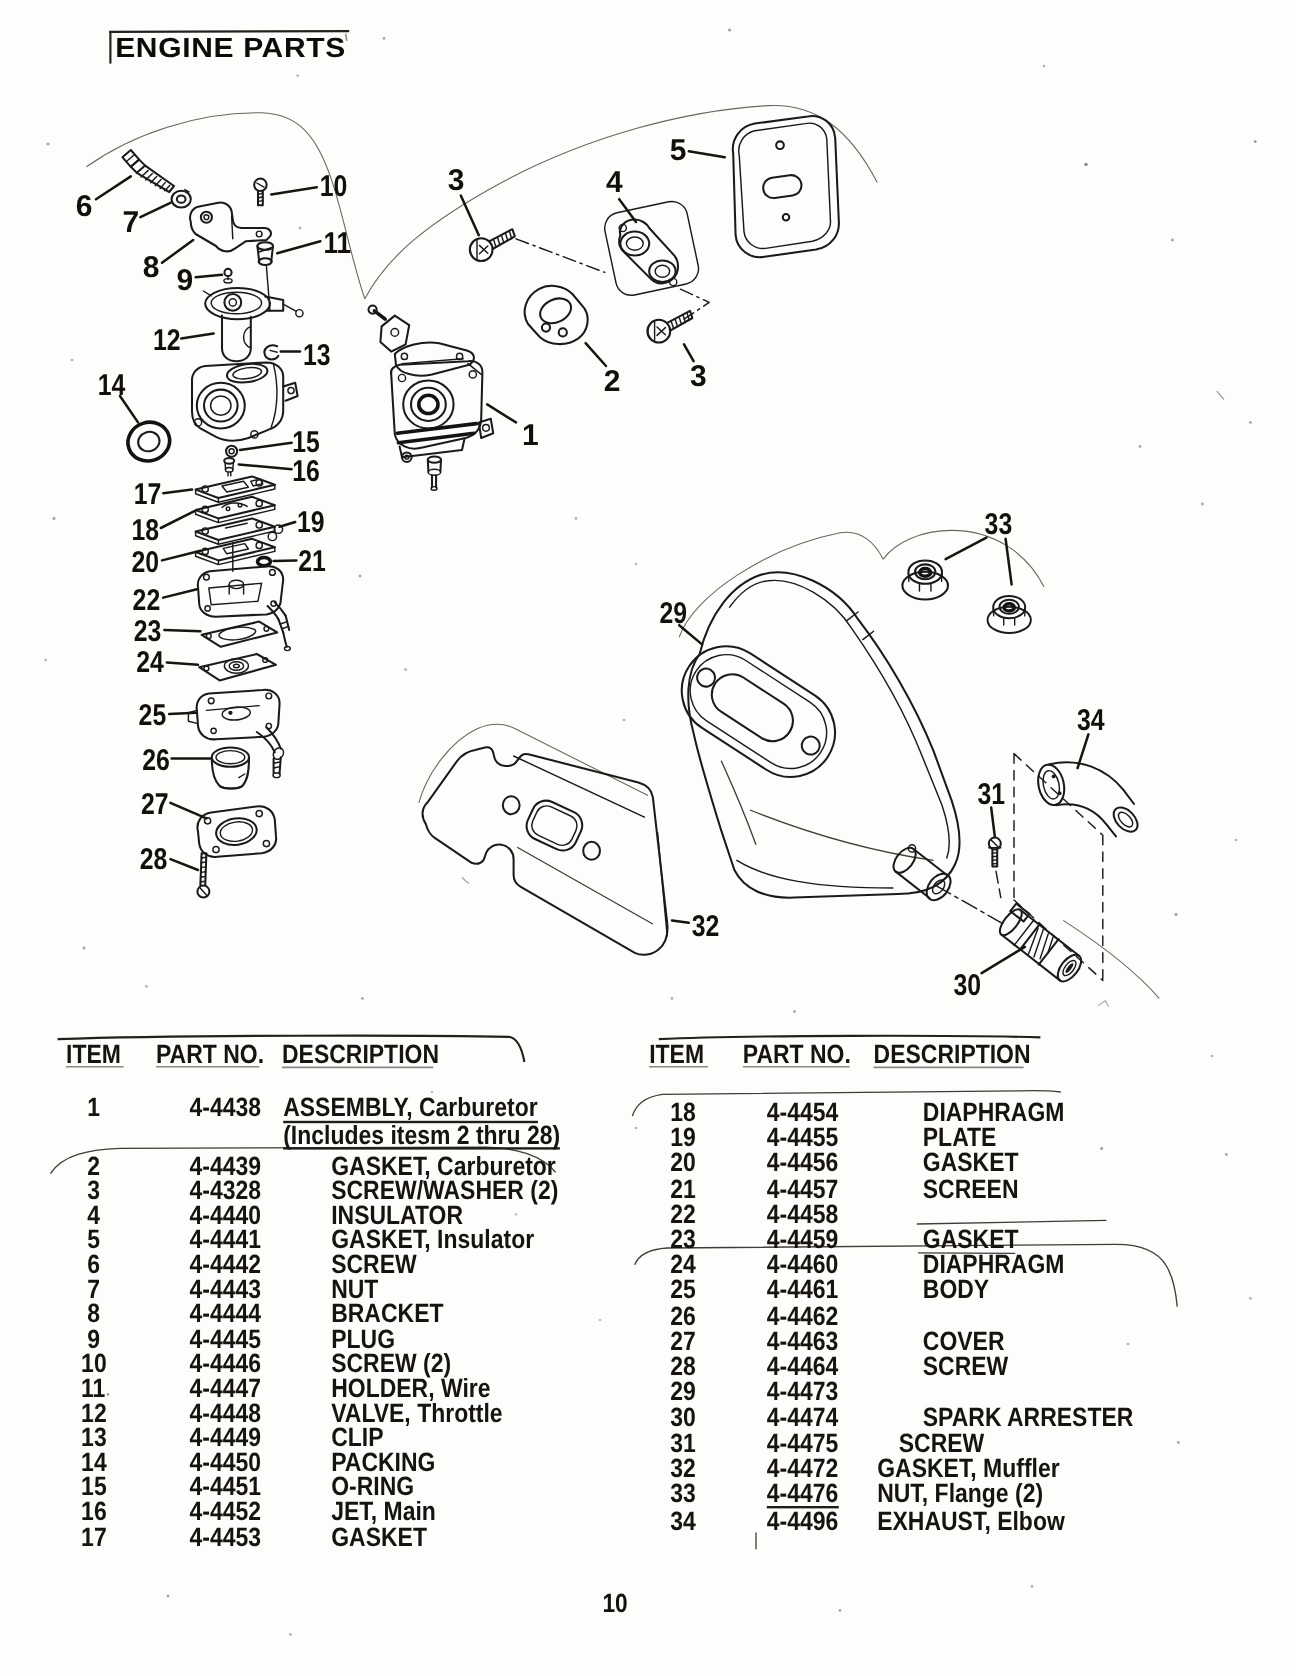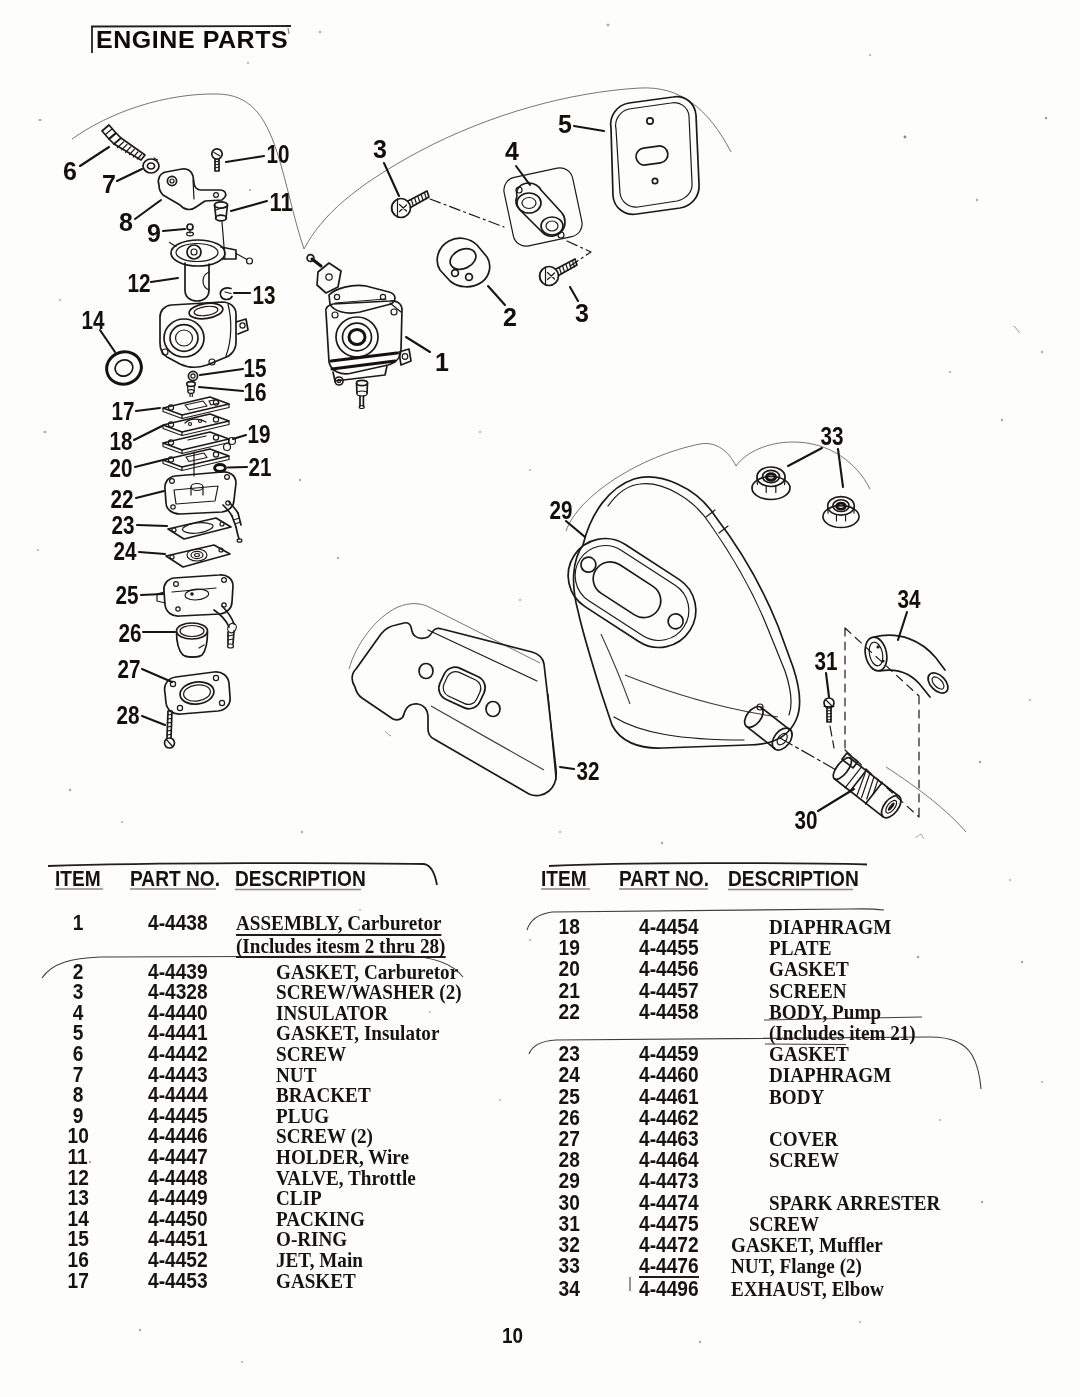--- a/index.html
+++ b/index.html
@@ -22,23 +22,23 @@
          transform:scaleY(0.92);transform-origin:left top;}
   .hdr{position:absolute;top:868px;font-weight:700;font-size:22px;color:#171410;
        white-space:nowrap;transform:scaleX(0.87);transform-origin:left center;line-height:22px;}
   .tbl{position:absolute;font-weight:700;font-size:22px;color:#171410;}
   .tbl .trow{display:flex;align-items:flex-start;}
   .tbl-left .trow{line-height:20.6px;}
   .tbl-right .trow{line-height:21.2px;}
   .tbl-left{left:55px;top:913px;width:440px;}
   .tbl-right{left:546px;top:916px;width:460px;}
   .ci{width:46px;text-align:center;flex:none;}
-  .tbl-left .cp{width:135px;padding-left:47px;box-sizing:border-box;flex:none;}
+  .tbl-left .cp{width:135px;padding-left:47px;box-sizing:border-box;flex:none;text-align:center;}
   .tbl-right .cp{width:139px;padding-left:47px;box-sizing:border-box;flex:none;}
-  .cd{flex:1;font-family:Liberation Serif, serif;}
+  .cd{flex:1;}
   .cx{display:inline-block;transform:scaleX(0.87);transform-origin:left top;white-space:nowrap;}
   .ci .cx{transform-origin:center top;}
   .inda{padding-left:40px;}
   .indr{padding-left:38px;}
   .indb{padding-left:18px;}
   .u{border-bottom:2px solid #211e19;}
   .r1gap{margin-bottom:3.5px;}
   .pageno{position:absolute;left:502px;top:1323px;font-weight:700;font-size:22px;
           color:#14120e;transform:scaleX(0.86);transform-origin:left top;}
 </style>
@@ -699,24 +699,20 @@
         <span class="cd indr"><span class="cx">GASKET</span></span>
       </div>
   <div class="trow">
         <span class="ci"><span class="cx">21</span></span>
         <span class="cp"><span class="cx">4-4457</span></span>
         <span class="cd indr"><span class="cx">SCREEN</span></span>
       </div>
   <div class="trow">
     <span class="ci"><span class="cx">22</span></span>
     <span class="cp"><span class="cx">4-4458</span></span>
-    <span class="cd indr">
-      <div><span class="cx">BODY, Pump</span></div>
-      <div><span class="cx">(Includes item 21)</span></div>
-    </span>
   </div>
   <div class="trow">
         <span class="ci"><span class="cx">23</span></span>
         <span class="cp"><span class="cx">4-4459</span></span>
         <span class="cd indr"><span class="cx">GASKET</span></span>
       </div>
   <div class="trow">
         <span class="ci"><span class="cx">24</span></span>
         <span class="cp"><span class="cx">4-4460</span></span>
         <span class="cd indr"><span class="cx">DIAPHRAGM</span></span>

